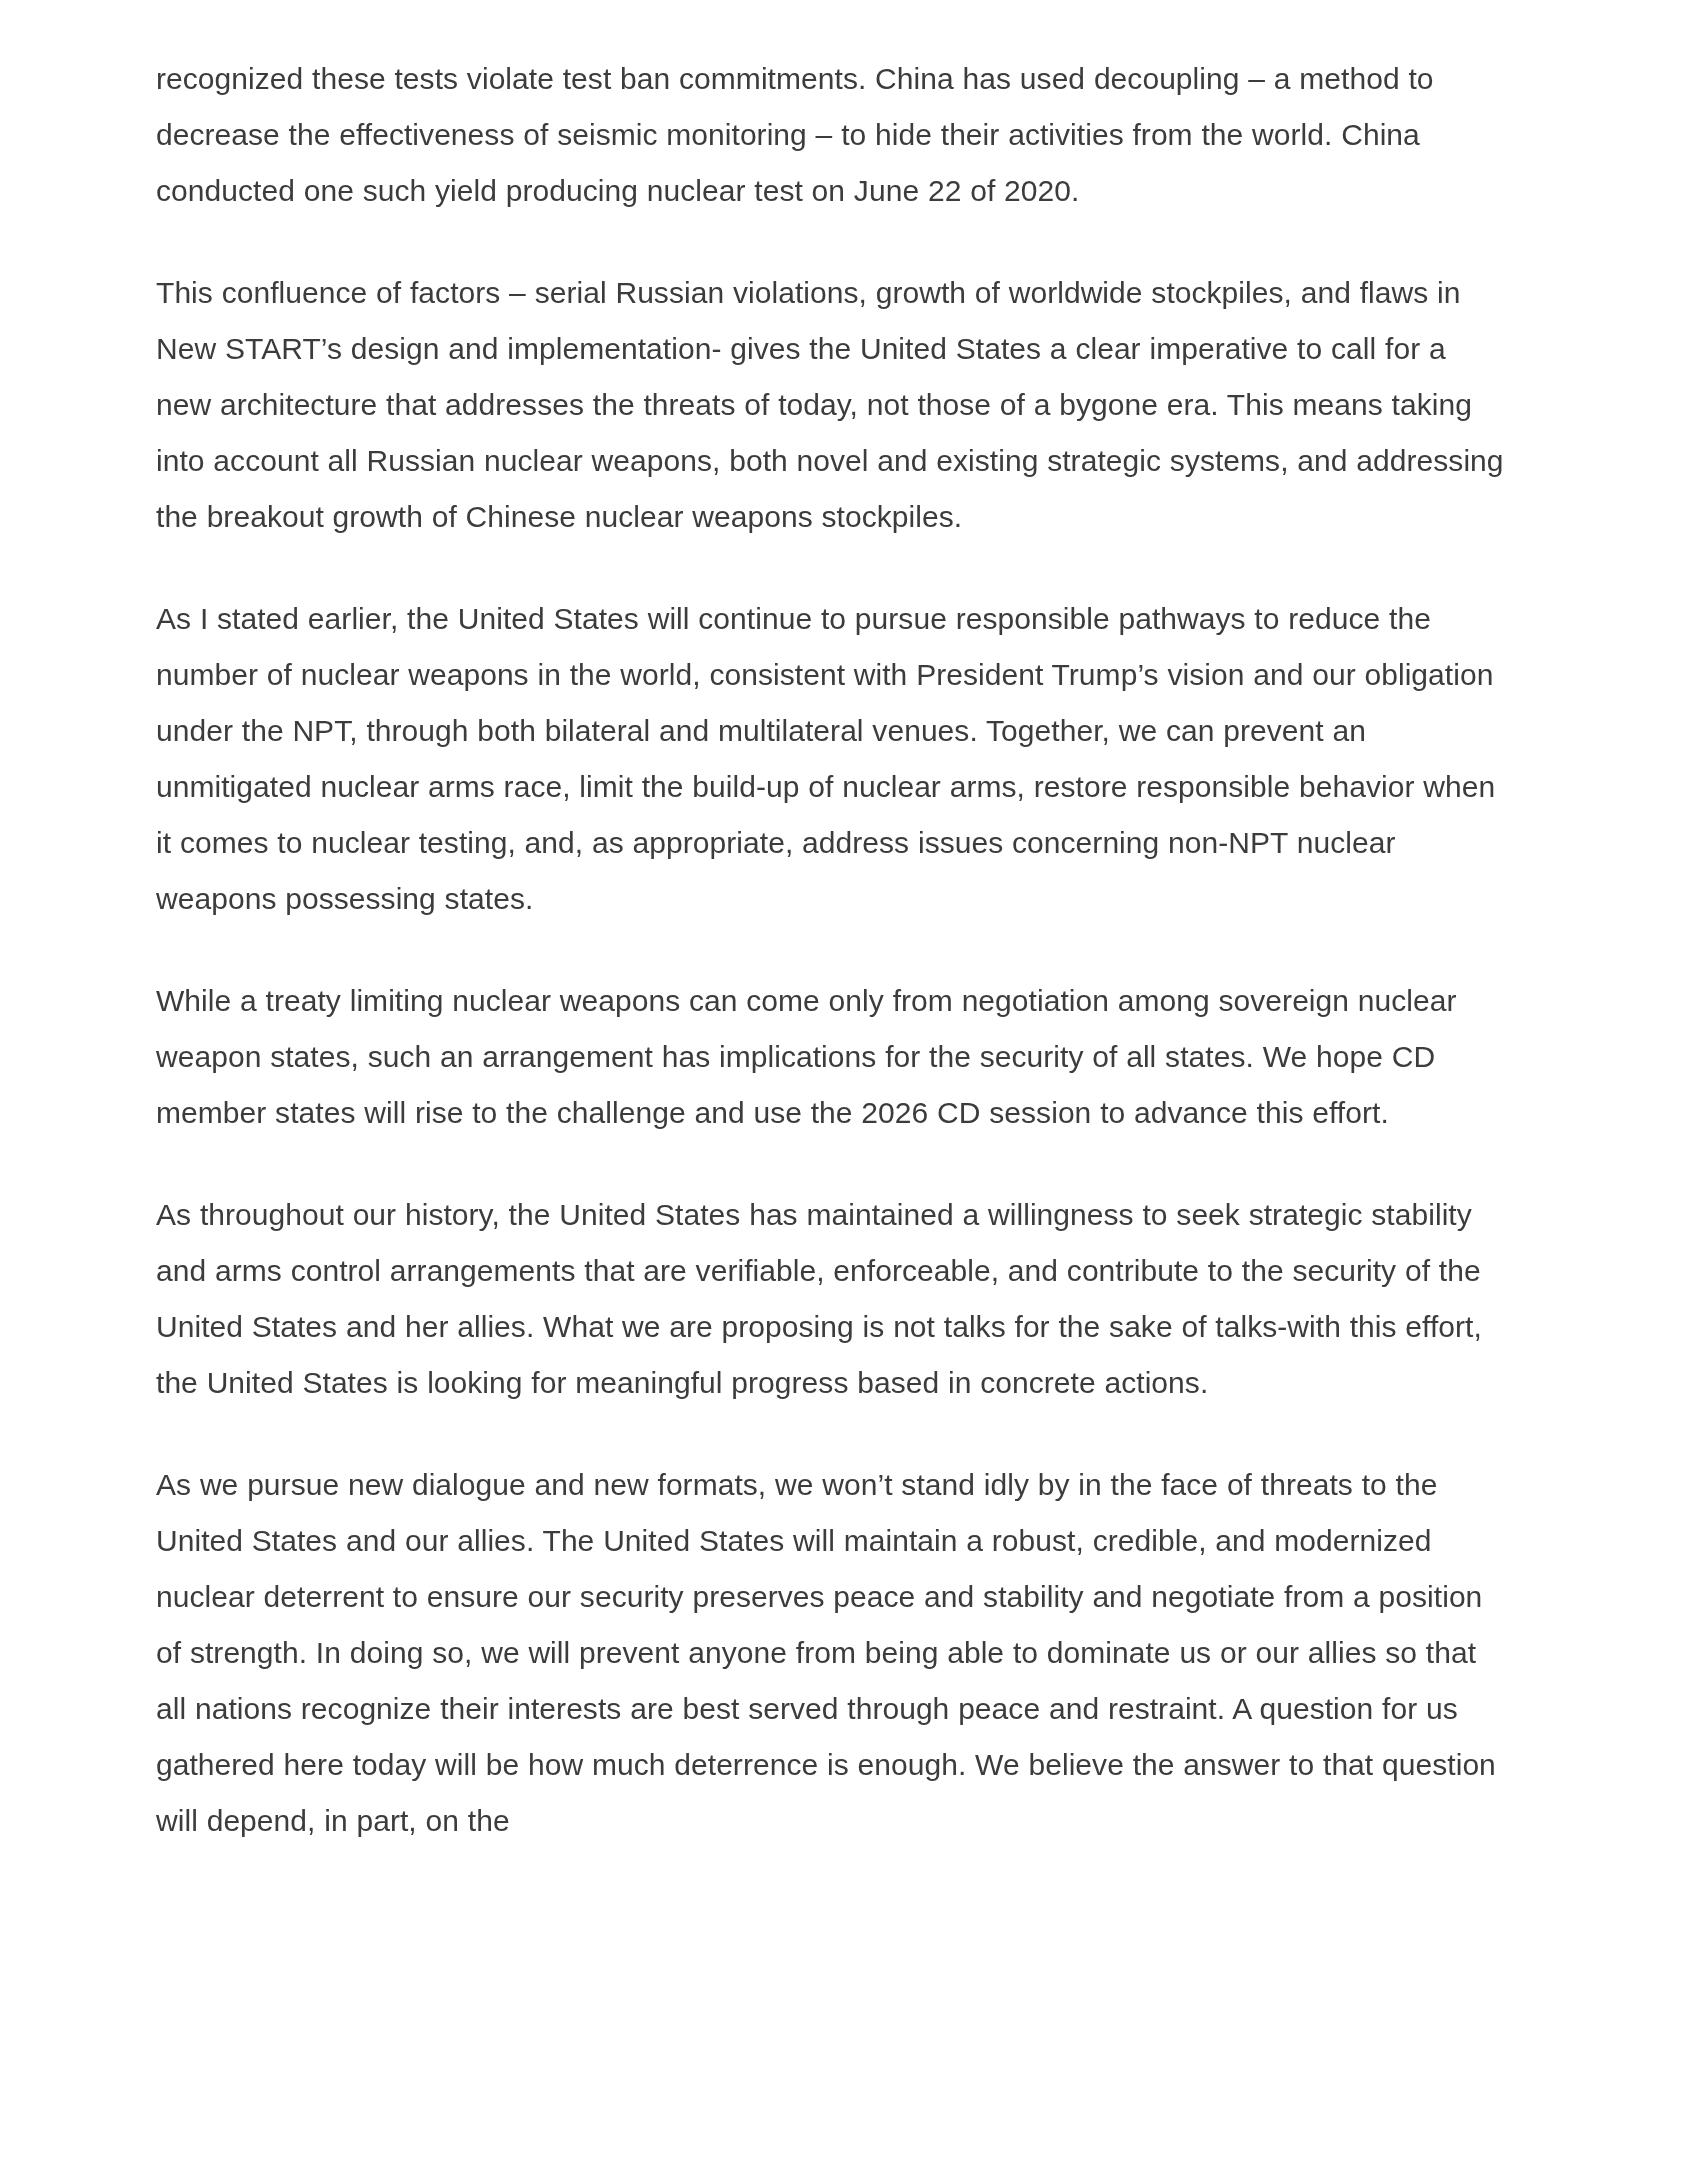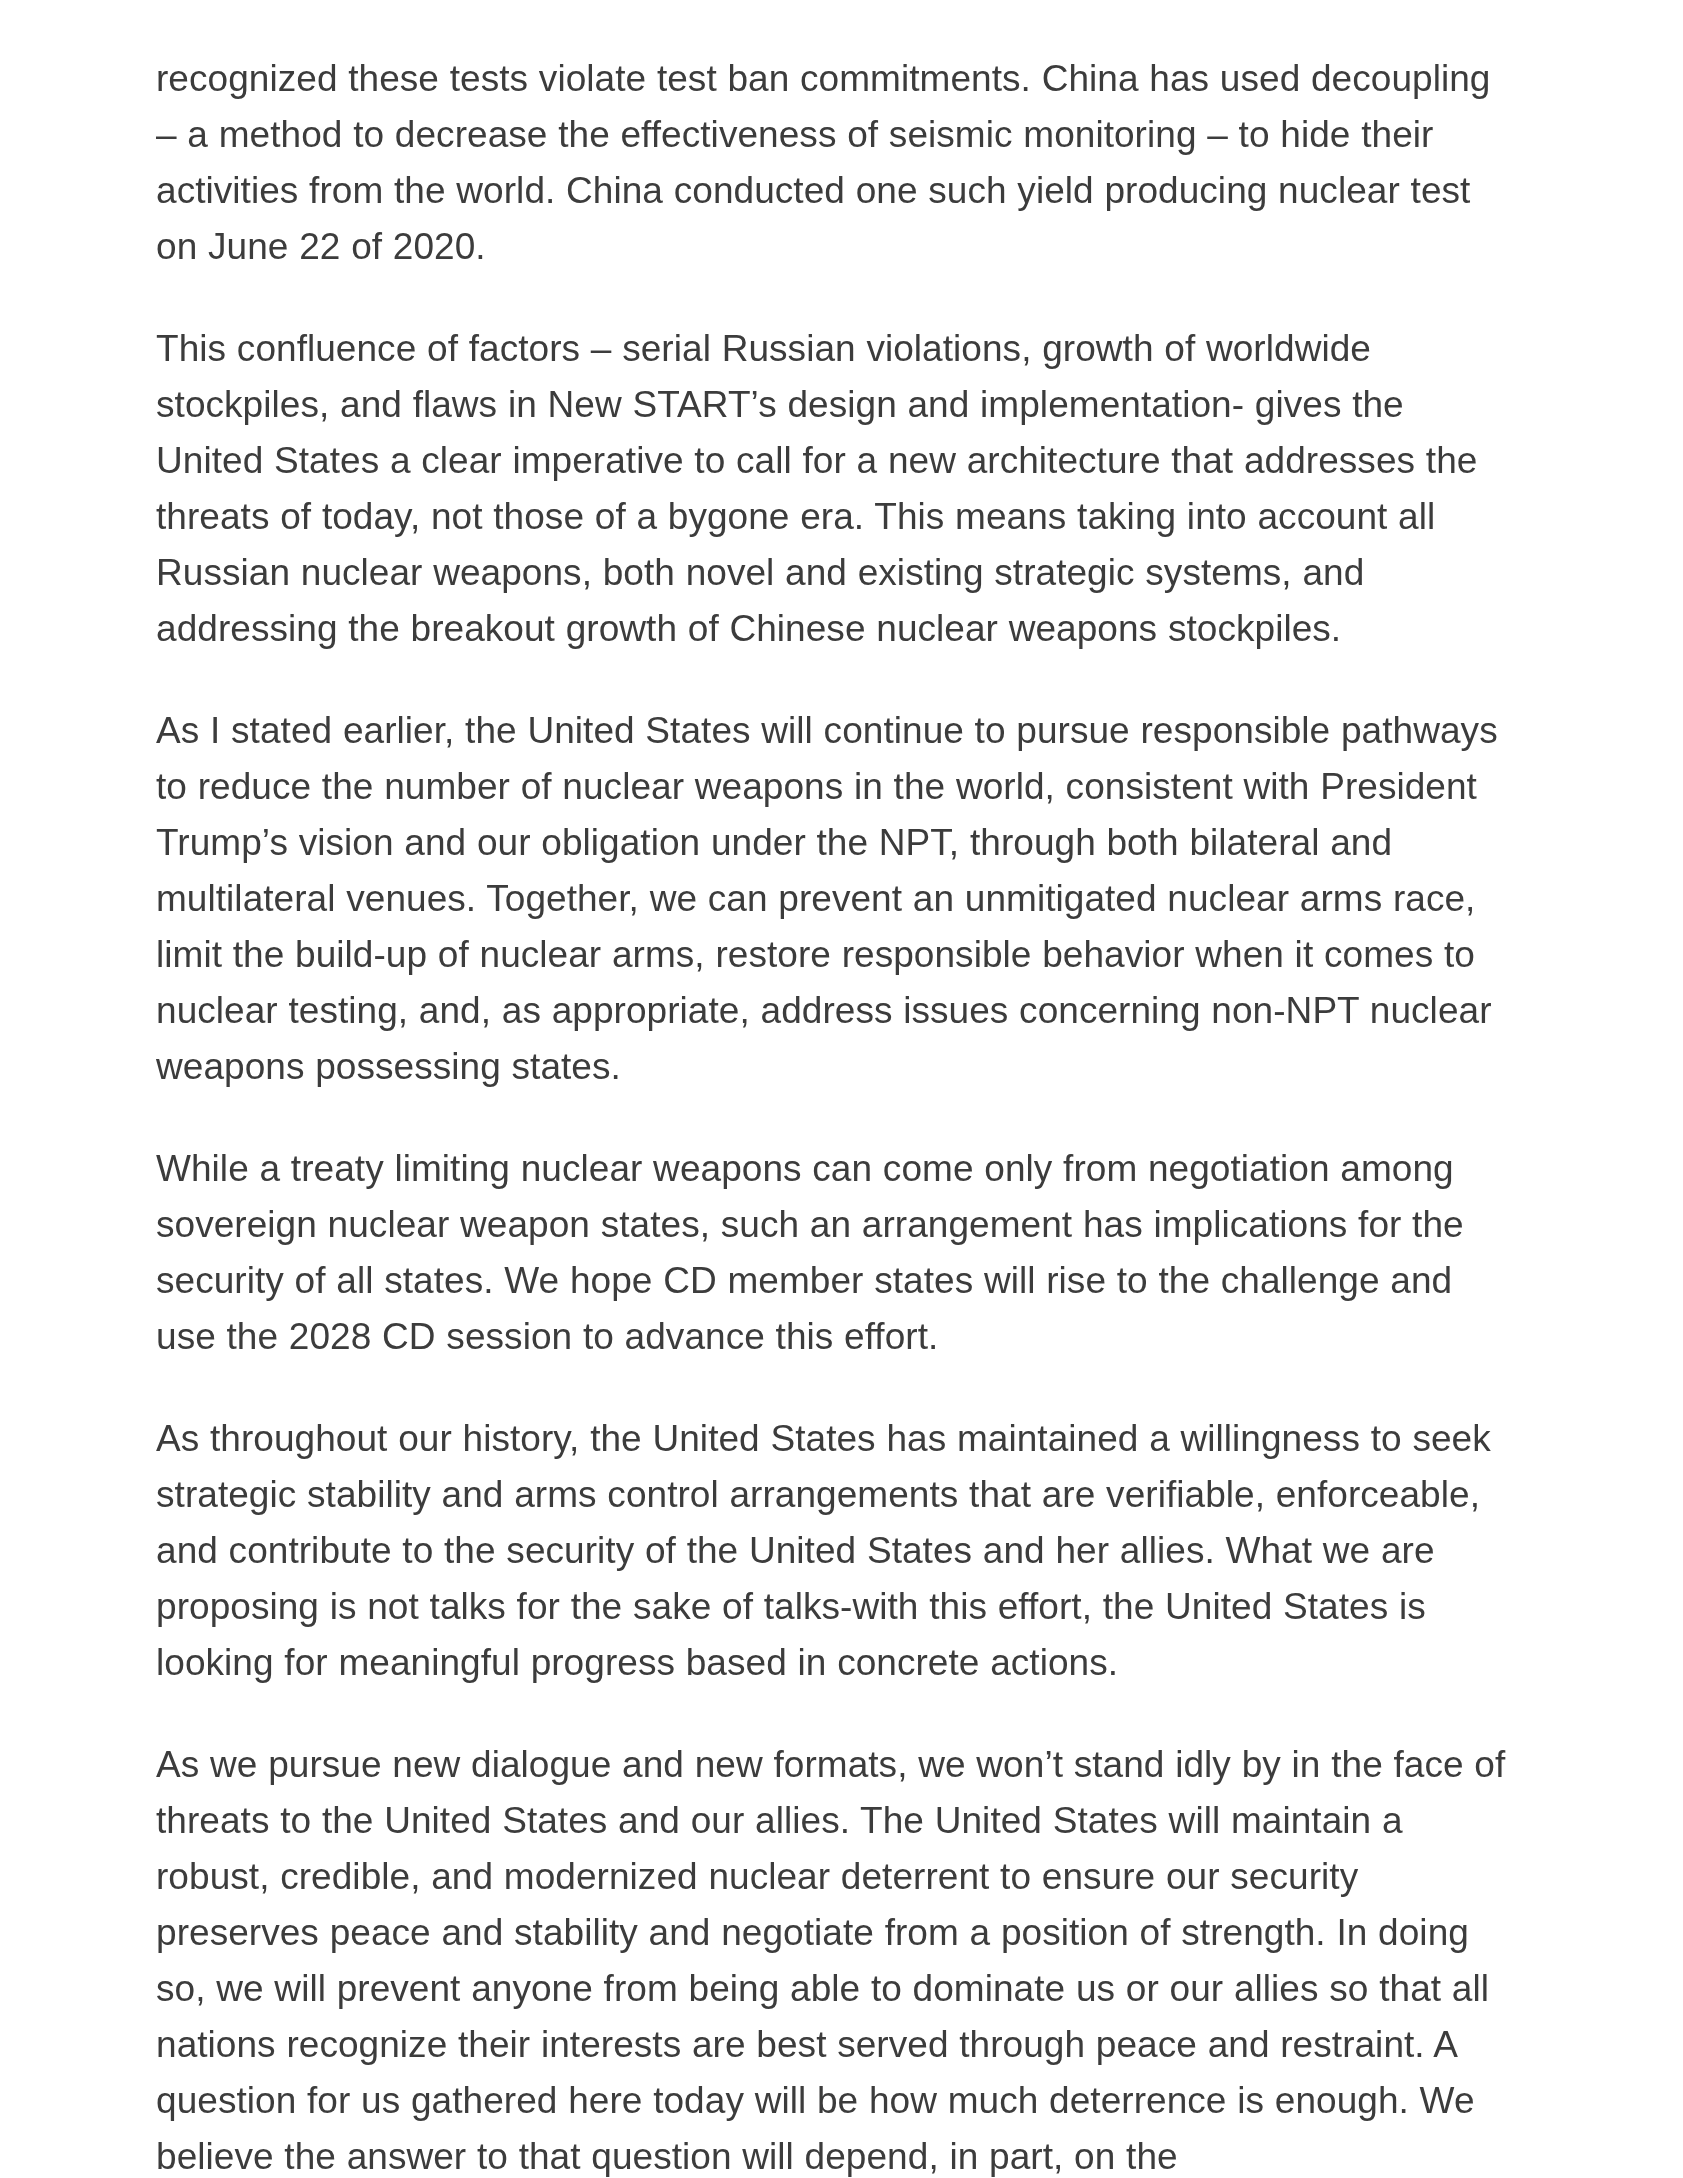--- a/index.html
+++ b/index.html
@@ -18,38 +18,38 @@
     width: 1683px;
     min-height: 2178px;
     background: #ffffff;
     padding: 51px 173px 40px 156px;
   }
   .doc-body {
     width: 1353px;
   }
   .para {
     margin: 0 0 46px 0;
-    font-size: 37px;
+    font-size: 30px;
     line-height: 56px;
     color: #3c3c3c;
     letter-spacing: 0.05px;
     word-spacing: 0.4px;
     text-align: left;
     -webkit-font-smoothing: antialiased;
   }
   .para:last-child {
     margin-bottom: 0;
   }
 </style>
 </head>
 <body>
 
 <div class="page">
   <div class="doc-body">
     <p class="para">recognized these tests violate test ban commitments. China has used decoupling – a method to decrease the effectiveness of seismic monitoring – to hide their activities from the world. China conducted one such yield producing nuclear test on June 22 of 2020.</p>
     <p class="para">This confluence of factors – serial Russian violations, growth of worldwide stockpiles, and flaws in New START’s design and implementation- gives the United States a clear imperative to call for a new architecture that addresses the threats of today, not those of a bygone era. This means taking into account all Russian nuclear weapons, both novel and existing strategic systems, and addressing the breakout growth of Chinese nuclear weapons stockpiles.</p>
     <p class="para">As I stated earlier, the United States will continue to pursue responsible pathways to reduce the number of nuclear weapons in the world, consistent with President Trump’s vision and our obligation under the NPT, through both bilateral and multilateral venues. Together, we can prevent an unmitigated nuclear arms race, limit the build-up of nuclear arms, restore responsible behavior when it comes to nuclear testing, and, as appropriate, address issues concerning non-NPT nuclear weapons possessing states.</p>
-    <p class="para">While a treaty limiting nuclear weapons can come only from negotiation among sovereign nuclear weapon states, such an arrangement has implications for the security of all states. We hope CD member states will rise to the challenge and use the 2028 CD session to advance this effort.</p>
+    <p class="para">While a treaty limiting nuclear weapons can come only from negotiation among sovereign nuclear weapon states, such an arrangement has implications for the security of all states. We hope CD member states will rise to the challenge and use the 2026 CD session to advance this effort.</p>
     <p class="para">As throughout our history, the United States has maintained a willingness to seek strategic stability and arms control arrangements that are verifiable, enforceable, and contribute to the security of the United States and her allies. What we are proposing is not talks for the sake of talks-with this effort, the United States is looking for meaningful progress based in concrete actions.</p>
     <p class="para">As we pursue new dialogue and new formats, we won’t stand idly by in the face of threats to the United States and our allies. The United States will maintain a robust, credible, and modernized nuclear deterrent to ensure our security preserves peace and stability and negotiate from a position of strength. In doing so, we will prevent anyone from being able to dominate us or our allies so that all nations recognize their interests are best served through peace and restraint. A question for us gathered here today will be how much deterrence is enough. We believe the answer to that question will depend, in part, on the</p>
   </div>
 </div>
 
 
 </body></html>

